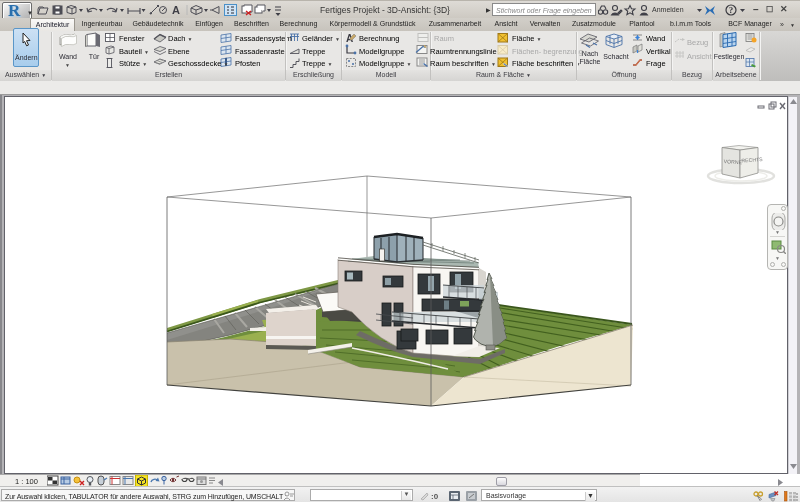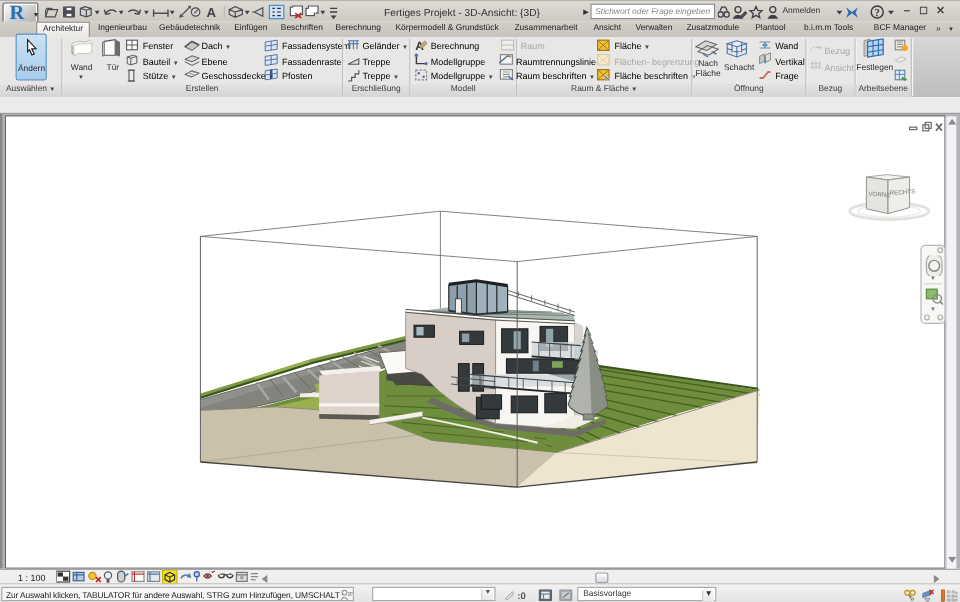--- a/index.html
+++ b/index.html
@@ -25,21 +25,21 @@
 .psep{top:1px;width:1px;height:48px;background:#c2c1bf;box-shadow:1px 0 0 #f4f4f3;}
 .bigbtn{top:0;height:39px;}
 .gray{color:#a8a8a8 !important;}
 .dd{font-size:5px;color:#444;}
 
 #ribbonbot{left:0;top:81px;width:800px;height:14px;background:#ecebe9;border-bottom:1px solid #9b9b9b;z-index:20;}
 
 #canvasbg{left:0;top:95px;width:800px;height:379px;background:#b4b3b6;z-index:1;}
 #canvas{left:4px;top:96px;width:784px;height:378px;background:#fff;border:1px solid #62626a;z-index:2;}
 #vscroll{left:788px;top:97px;width:9px;height:377px;background:#f3f2f7;border-left:1px solid #cfcfd4;z-index:3;}
-#hrow{left:0;top:474px;width:800px;height:12px;background:#f0efed;border-top:1px solid #a8a8a8;z-index:10;}
+#hrow{left:0;top:474px;width:640px;height:12px;background:#f0efed;border-top:1px solid #a8a8a8;z-index:10;}
 #hthumb{left:496px;top:2px;width:11px;height:9px;background:linear-gradient(#fdfdfd,#d9d8de);border:1px solid #9e9da6;border-radius:2px;}
 #statusbar{left:0;top:486px;width:800px;height:16px;background:linear-gradient(#f2f2f2,#e4e4e4);border-top:1px solid #c0c0c0;z-index:10;}
 #stfield{left:1px;top:2px;width:294px;height:12px;background:#f7f7f7;border:1px solid #ababab;}
 #stfield span{left:3px;top:2.5px;font-size:7px;letter-spacing:-0.1px;color:#222;}
 #wscombo{left:310px;top:2px;width:103px;height:12px;background:#fff;border:1px solid #ababab;}
 #bvcombo{left:481px;top:2px;width:116px;height:12px;background:#fff;border:1px solid #ababab;}
 #bvcombo span{left:4px;top:2px;font-size:7px;color:#333;}
 #bvcombo span.cmbarr{left:auto;}
 .cmbarr{right:1px;top:1px;width:10px;height:9px;font-size:6px;color:#555;text-align:center;border-left:1px solid #ccc;background:linear-gradient(#fafafa,#e8e8e8);}
 svg{display:block;}

